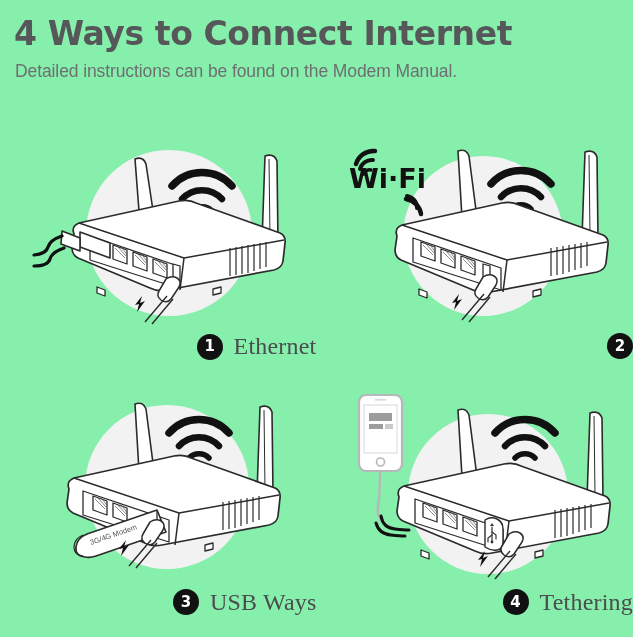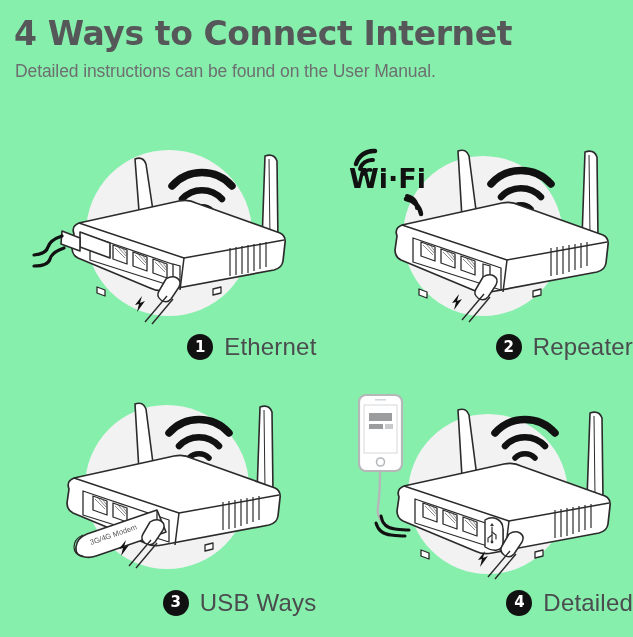--- a/index.html
+++ b/index.html
@@ -83,35 +83,35 @@
     font-family: "DejaVu Sans", sans-serif;
     font-size: 15px;
     font-weight: bold;
     display: flex;
     align-items: center;
     justify-content: center;
     line-height: 1;
     flex: 0 0 auto;
   }
   .caption-label {
-    font-family: Liberation Sans, sans-serif;
+    font-family: Liberation Serif, serif;
     font-size: 24px;
     color: #4a4c4e;
     letter-spacing: 0.2px;
     white-space: nowrap;
   }
 </style>
 </head>
 <body>
 
 <div class="page">
 
   <div class="header">
     <h1 class="title">4 Ways to Connect Internet</h1>
-    <p class="subtitle">Detailed instructions can be found on the User Manual.</p>
+    <p class="subtitle">Detailed instructions can be found on the Modem Manual.</p>
   </div>
 
   <div class="grid">
 
     <div class="panel">
       <div class="art">
         <svg width="300" height="205" viewBox="0 0 300 205" xmlns="http://www.w3.org/2000/svg">
           <g>
             <circle cx="152" cy="107" r="83" fill="#f2f2f2"></circle>
           </g>
@@ -251,21 +251,20 @@
           <g fill="none" stroke="#2b2b2b" stroke-width="1.4">
             <path d="M151 168 l-22 26 M157 171 l-21 25"></path>
           </g>
           <g fill="#111111">
             <path d="M119 177 l7 -9 l-2 7 l5 -2 l-8 11 l2 -8 z"></path>
           </g>
         </svg>
       </div>
       <div class="caption">
         <span class="badge">2</span>
-        <span class="caption-label">Repeater</span>
       </div>
     </div>
 
     <div class="panel">
       <div class="art">
         <svg width="300" height="205" viewBox="0 0 300 205" xmlns="http://www.w3.org/2000/svg">
           <g>
             <circle cx="150" cy="105" r="82" fill="#f2f2f2"></circle>
           </g>
 
@@ -408,18 +407,18 @@
           <g fill="none" stroke="#2b2b2b" stroke-width="1.4">
             <path d="M177 169 l-22 26 M183 172 l-21 25"></path>
           </g>
           <g fill="#111111">
             <path d="M145 178 l7 -9 l-2 7 l5 -2 l-8 11 l2 -8 z"></path>
           </g>
         </svg>
       </div>
       <div class="caption">
         <span class="badge">4</span>
-        <span class="caption-label">Detailed</span>
+        <span class="caption-label">Tethering</span>
       </div>
     </div>
 
   </div>
 </div>
 
 </body></html>

